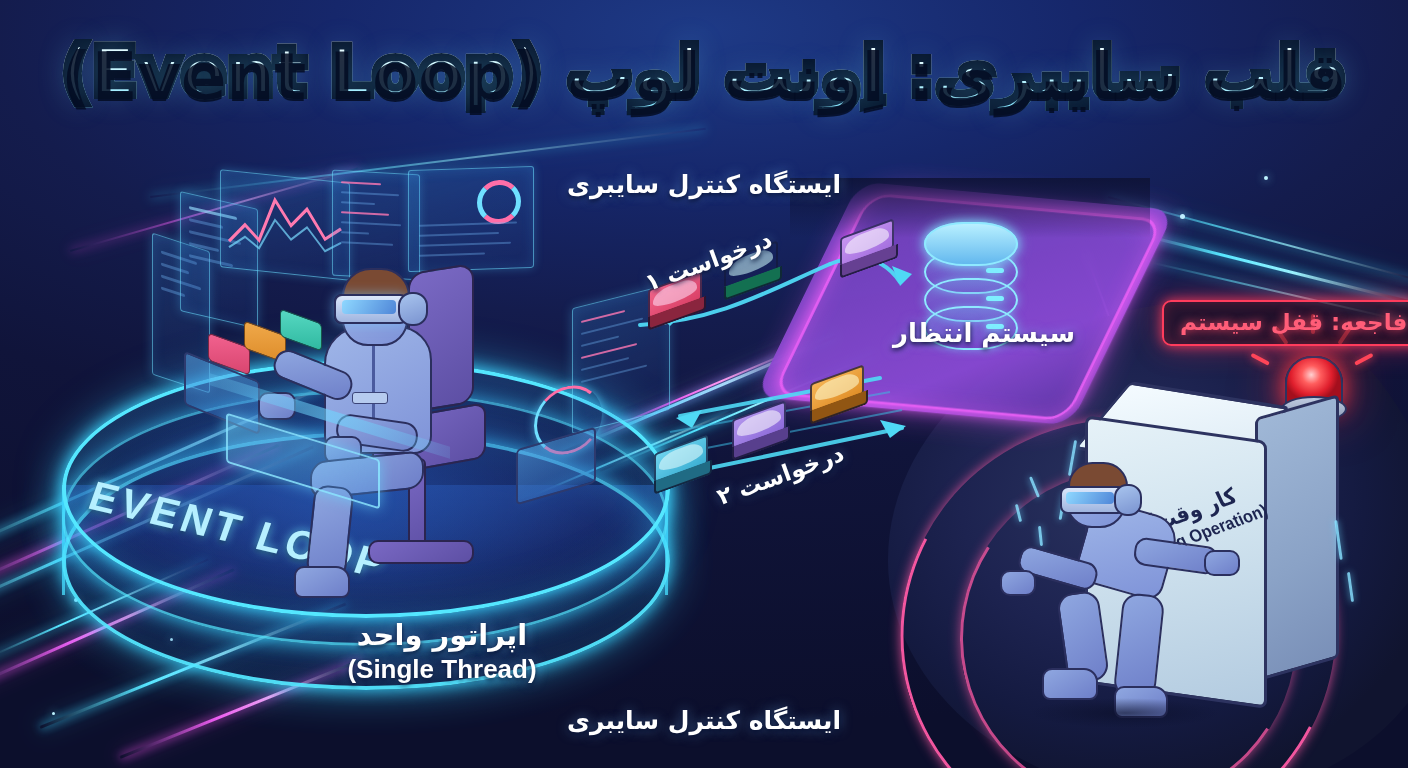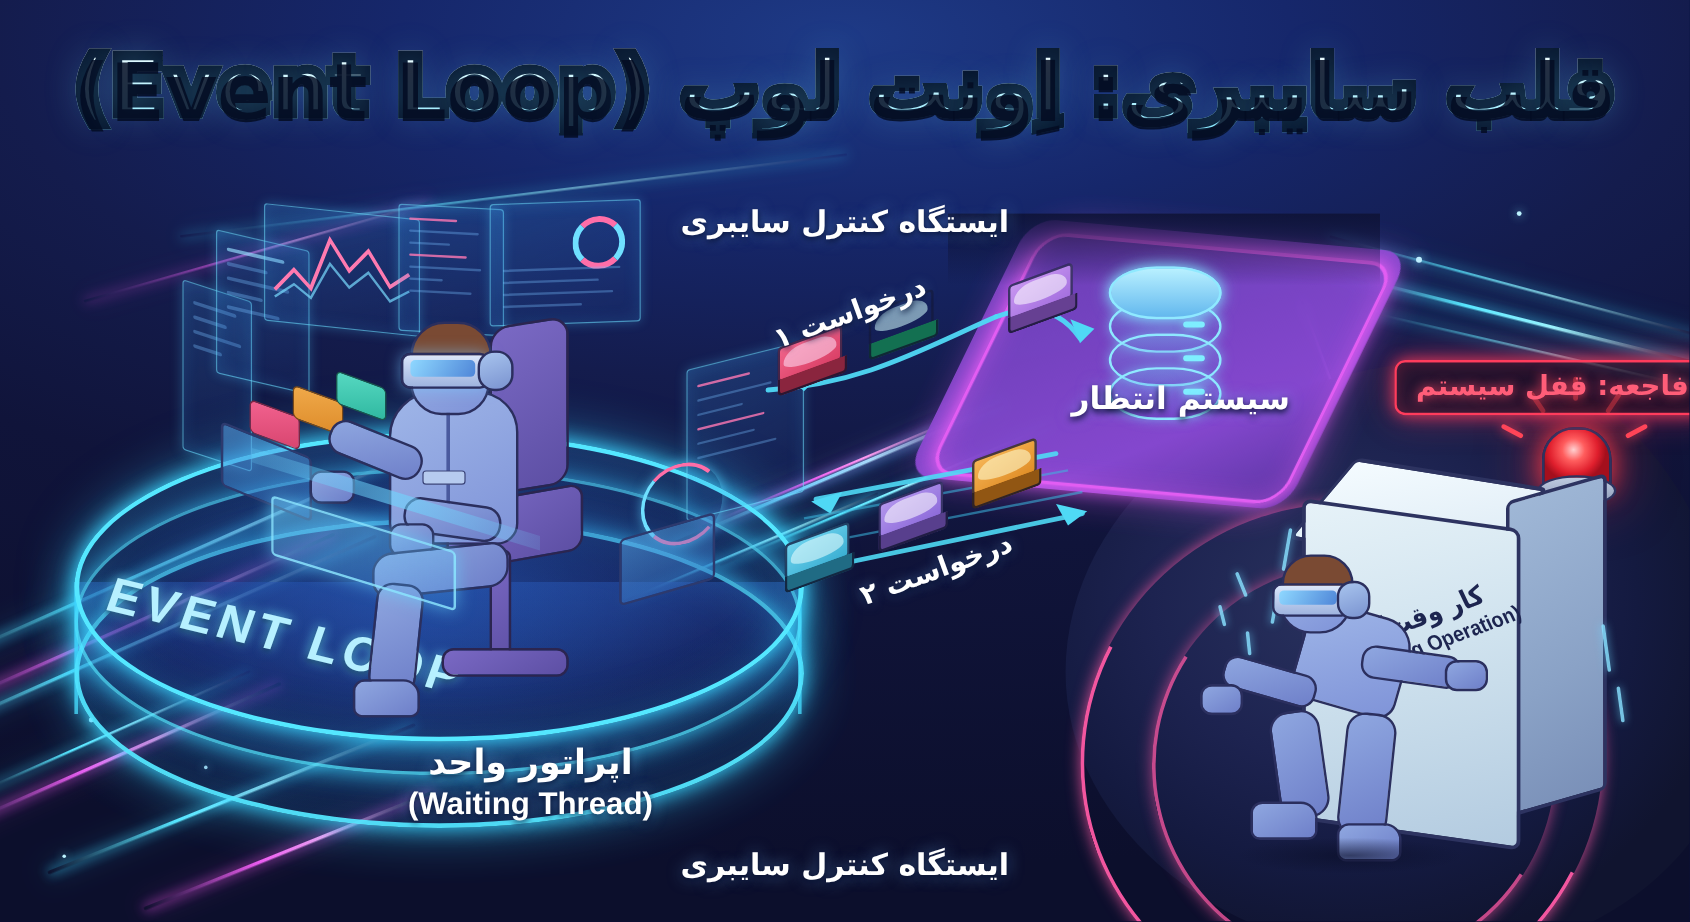--- a/index.html
+++ b/index.html
@@ -424,21 +424,21 @@
   <div id="title">
     <span class="inner">قلب سایبری: اِونت لوپ (Event Loop)</span>
   </div>
 
   <div class="abs lbl-white fa station-label" style="left:514px;top:170px;width:380px;">ایستگاه کنترل سایبری</div>
 
   <div class="abs lbl-white fa station-label" style="left:514px;top:706px;width:380px;">ایستگاه کنترل سایبری</div>
 
   <div class="abs lbl-white" style="left:312px;top:586px;width:260px;margin-top:32px;">
     <div class="fa" style="font-size:29px;">اپراتور واحد</div>
-    <div class="lbl-en" style="font-size:26px;margin-top:2px;">(Waiting Thread)</div>
+    <div class="lbl-en" style="font-size:26px;margin-top:2px;">(Single Thread)</div>
   </div>
 
   <div class="abs lbl-white" style="left:858px;top:318px;width:252px;">
     <div class="fa" style="font-size:26px;">سیستم انتظار</div>
   </div>
 
   <div class="abs req-label fa" style="left:642px;top:248px;transform:rotate(-20deg);">درخواست ۱</div>
 
   <div class="abs req-label fa" style="left:714px;top:462px;transform:rotate(-20deg);">درخواست ۲</div>
 

